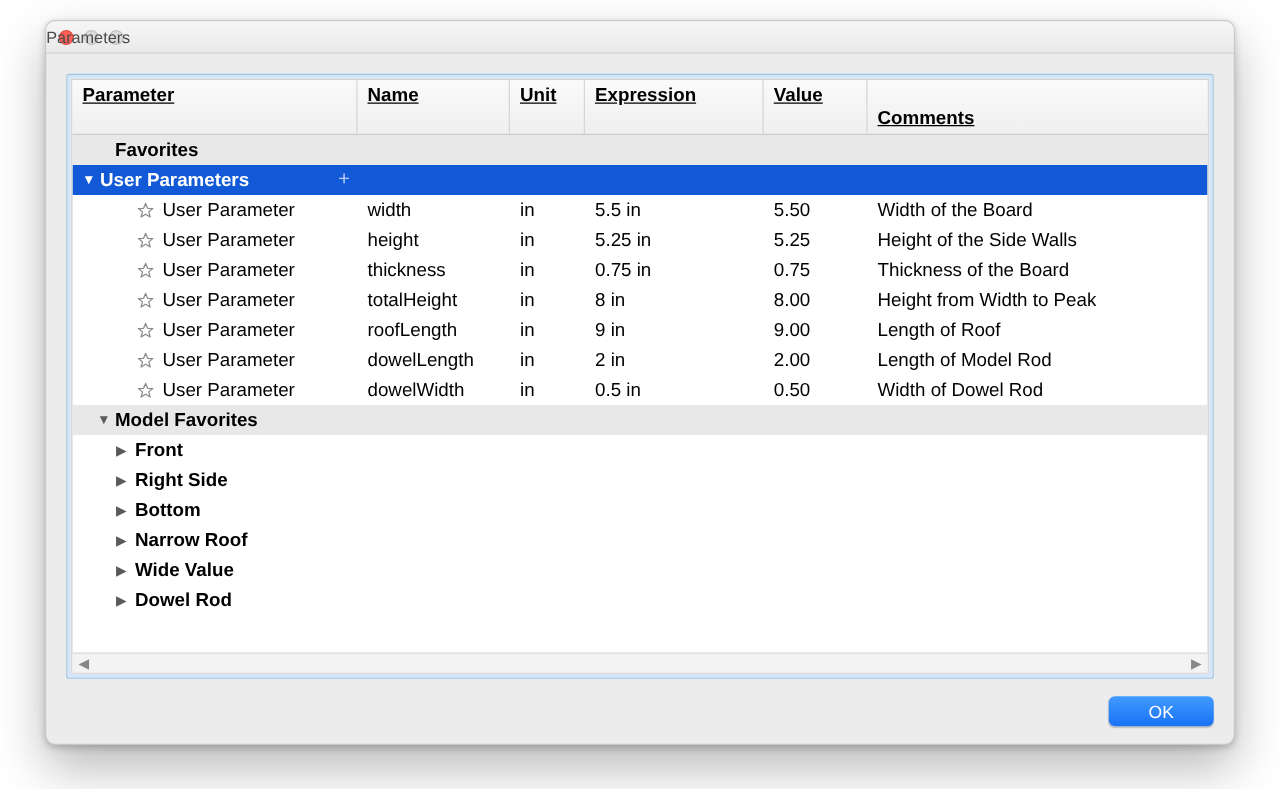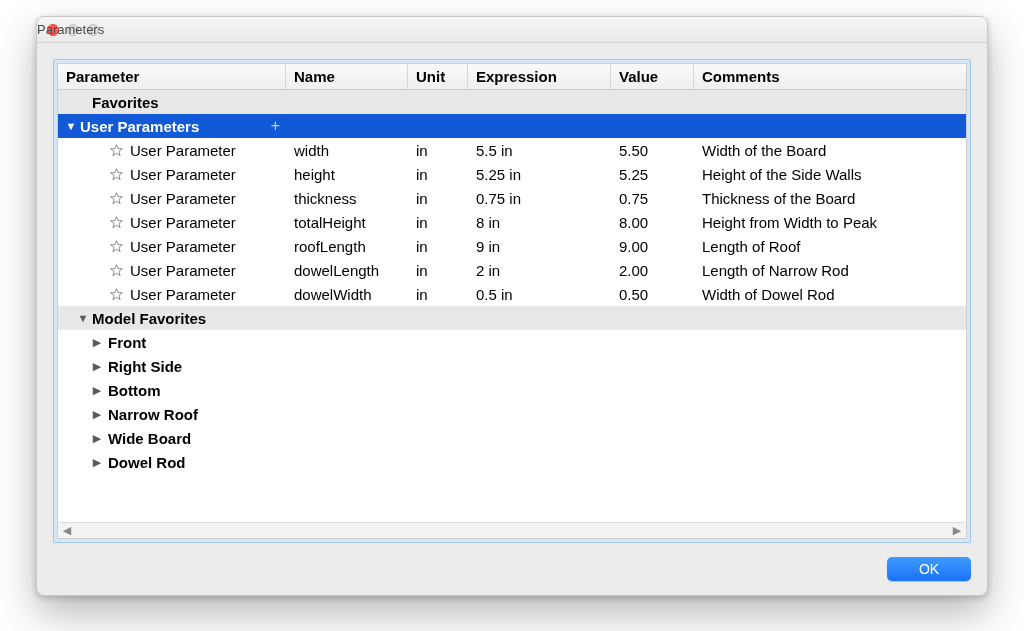--- a/index.html
+++ b/index.html
@@ -20,23 +20,23 @@
   .dot.grey{background:#dcdcdc;border:0.5px solid #c2c2c2;}
   .titlebar-title{ position:absolute; left:0; right:0; text-align:left; font-size:13px; color:#4a4a4a; pointer-events:none;}
   .content { flex:1 1 auto; padding:16px 16px 14px 16px; display:flex; flex-direction:column; }
   .table-wrap{
     flex:1 1 auto; border:1px solid #9ec6e6; background:#fff; display:flex; flex-direction:column;
     box-shadow:0 0 0 3px rgba(88,160,220,0.25) inset;
     border-radius:2px;
   }
   .table-inner{ margin:3px; border:1px solid #cfcfcf; display:flex; flex-direction:column; flex:1 1 auto; background:#fff;}
   .thead, .row { display:grid; grid-template-columns: 228px 122px 60px 143px 83px 1fr; }
-  .thead { background:linear-gradient(#fafafa,#efefef); border-bottom:1px solid #cacaca; }
+  .thead { background:linear-gradient(#fafafa,#efefef); border-bottom:1px solid #cacaca;text-decoration:underline; }
   .th { font-weight:700; font-size:15px; color:#000; padding:4px 6px 4px 8px; border-right:1px solid #d6d6d6; white-space:nowrap;}
-  .th:last-child{border-right:none;}
+  .th:last-child{border-right:none;margin-top:18px;}
   .tbody{ flex:1 1 auto; overflow:hidden; }
   .row { height:24px; align-items:center; font-size:15px; color:#000; }
   .row.group { background:#e8e8e8;padding-left:12px; }
   .row.group .cell0 { font-weight:700; }
   .row.selected { background:#1159d6; color:#fff; }
   .row.selected .cell0 { font-weight:700; }
   .cell { padding:0 6px 0 8px; white-space:nowrap; overflow:hidden; text-overflow:ellipsis;}
   .cell0 { display:flex; align-items:center; gap:2px; padding-left:4px;}
   .indent { display:inline-block; }
   .tri { width:14px; text-align:center; font-size:11px; color:#5a5a5a; user-select:none;}
@@ -200,21 +200,21 @@
                   <svg viewBox="0 0 24 24" fill="none" stroke="#8a8a8a" stroke-width="1.6" stroke-linejoin="round">
                     <polygon points="12,2.8 14.6,9 21.2,9.3 16,13.6 17.8,20.2 12,16.6 6.2,20.2 8,13.6 2.8,9.3 9.4,9"></polygon>
                   </svg>
                 </span>
                 <span style="margin-left:4px;">User Parameter</span>
               </div>
               <div class="cell">dowelLength</div>
               <div class="cell">in</div>
               <div class="cell">2 in</div>
               <div class="cell">2.00</div>
-              <div class="cell">Length of Narrow Rod</div>
+              <div class="cell">Length of Model Rod</div>
             </div>
             <div class="row">
               <div class="cell cell0">
                 <span class="indent" style="width:44px"></span>
                 <span class="star">
                   <svg viewBox="0 0 24 24" fill="none" stroke="#8a8a8a" stroke-width="1.6" stroke-linejoin="round">
                     <polygon points="12,2.8 14.6,9 21.2,9.3 16,13.6 17.8,20.2 12,16.6 6.2,20.2 8,13.6 2.8,9.3 9.4,9"></polygon>
                   </svg>
                 </span>
                 <span style="margin-left:4px;">User Parameter</span>
@@ -284,21 +284,21 @@
               <div class="cell"></div>
               <div class="cell"></div>
               <div class="cell"></div>
               <div class="cell"></div>
               <div class="cell"></div>
             </div>
             <div class="row">
               <div class="cell cell0">
                 <span class="indent" style="width:26px"></span>
                 <span class="tri">▶</span>
-                <span class="bold" style="margin-left:2px;">Wide Board</span>
+                <span class="bold" style="margin-left:2px;">Wide Value</span>
               </div>
               <div class="cell"></div>
               <div class="cell"></div>
               <div class="cell"></div>
               <div class="cell"></div>
               <div class="cell"></div>
             </div>
             <div class="row">
               <div class="cell cell0">
                 <span class="indent" style="width:26px"></span>

